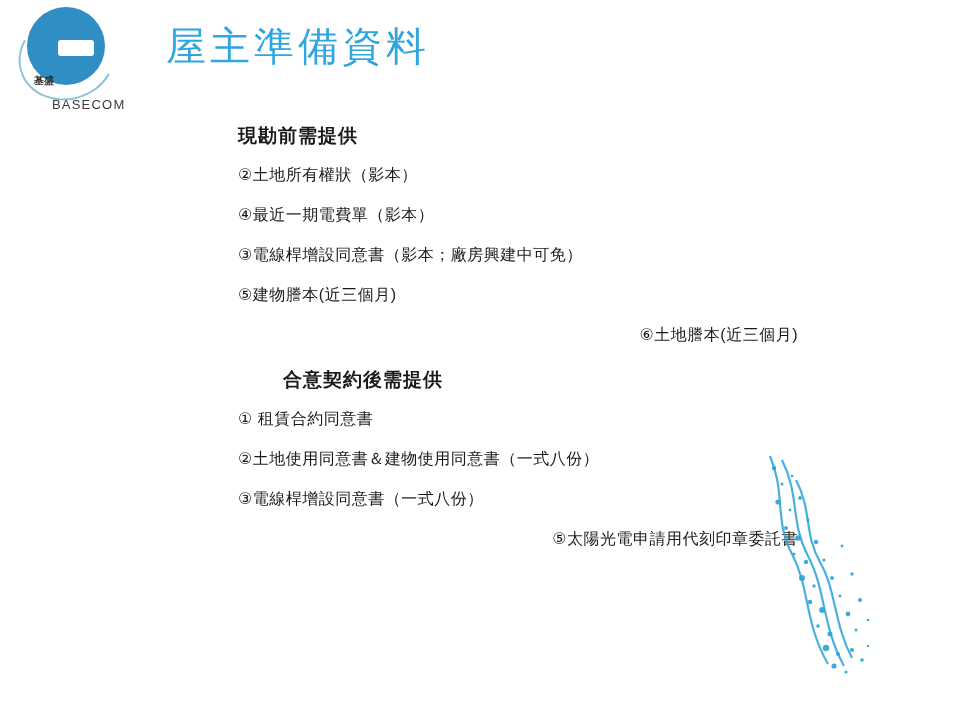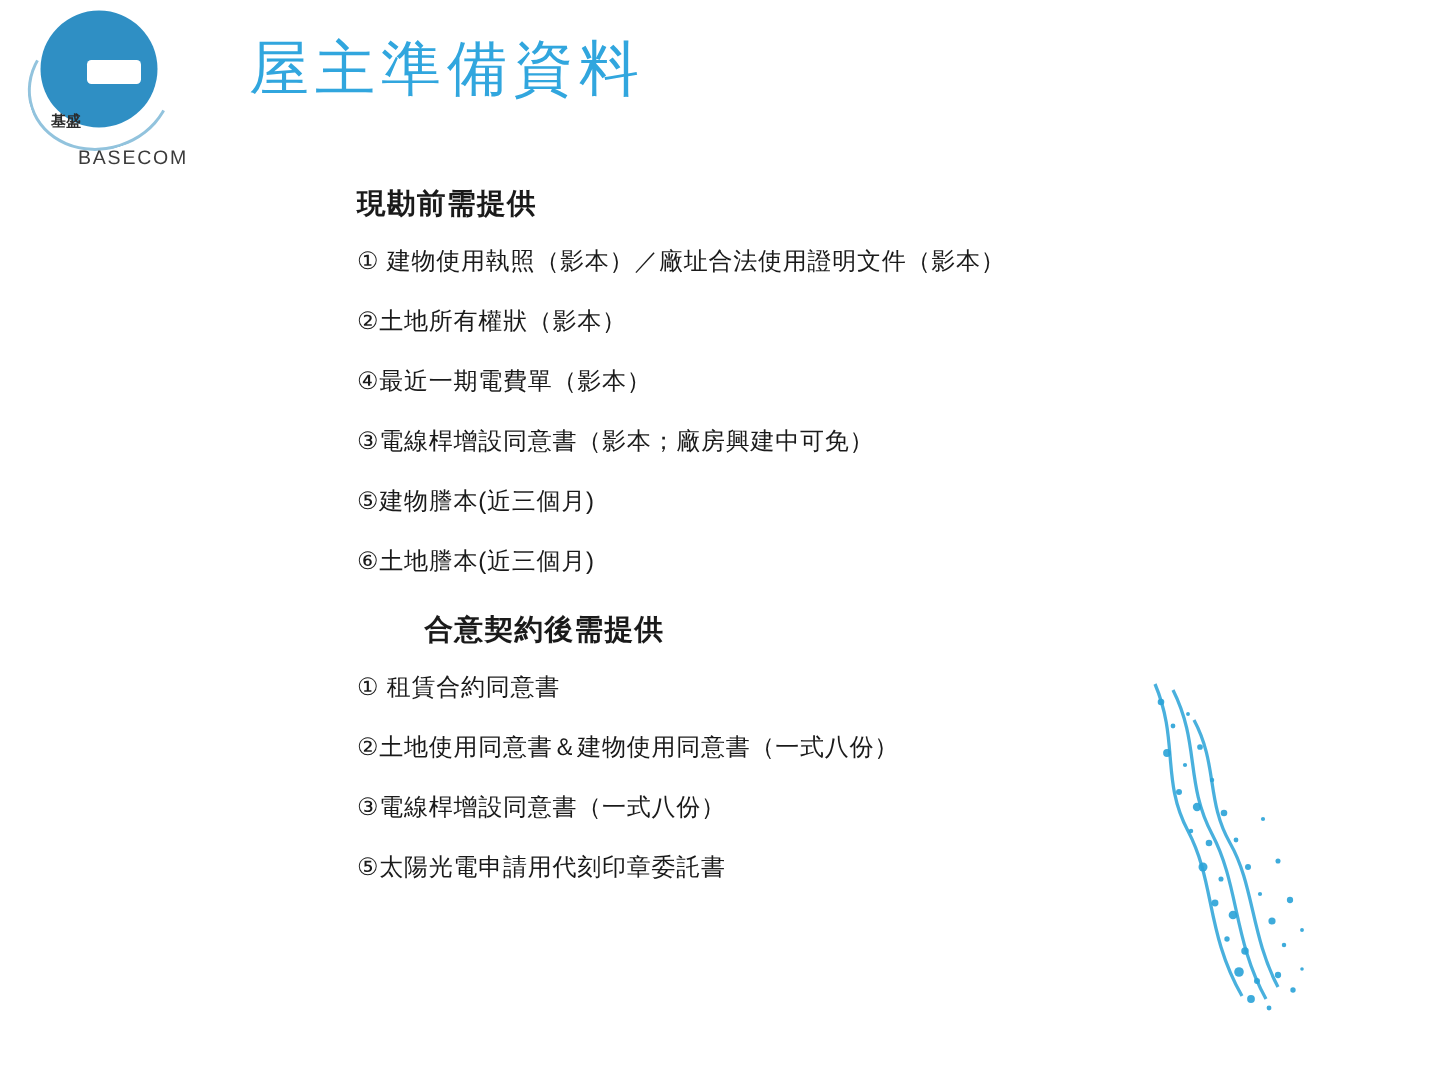--- a/index.html
+++ b/index.html
@@ -122,20 +122,21 @@
   .list li {
     font-size: 16px;
     line-height: 22px;
     color: #1a1a1a;
     margin-bottom: 18px;
     letter-spacing: .5px;
     white-space: nowrap;
   }
   .list li:last-child {
     margin-bottom: 0;
+    text-align: right;
   }
 
   
   .splash {
     position: absolute;
     right: 58px;
     bottom: 40px;
     width: 150px;
     height: 230px;
     pointer-events: none;
@@ -153,21 +154,20 @@
     <div class="logo-mark-cn">基盛</div>
     <div class="logo-text" style="left:34px;">BASECOM</div>
   </div>
   <div class="title">屋主準備資料</div>
 </div>
 
 <div class="content">
 
   <h2 class="section-heading">現勘前需提供</h2>
   <ul class="list">
-    <li>① 建物使用執照（影本）／廠址合法使用證明文件（影本）</li>
     <li>②土地所有權狀（影本）</li>
     <li>④最近一期電費單（影本）</li>
     <li>③電線桿增設同意書（影本；廠房興建中可免）</li>
     <li>⑤建物謄本(近三個月)</li>
     <li>⑥土地謄本(近三個月)</li>
   </ul>
 
   <h2 class="section-heading second">合意契約後需提供</h2>
   <ul class="list">
     <li>① 租賃合約同意書</li>

